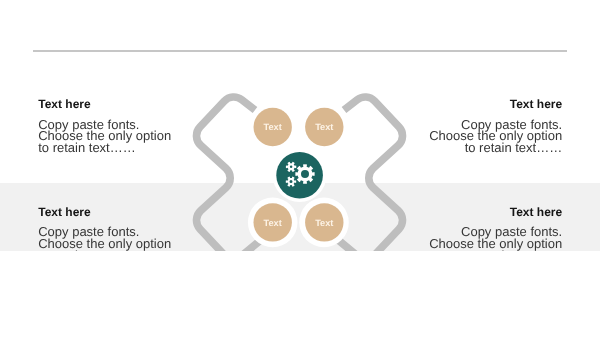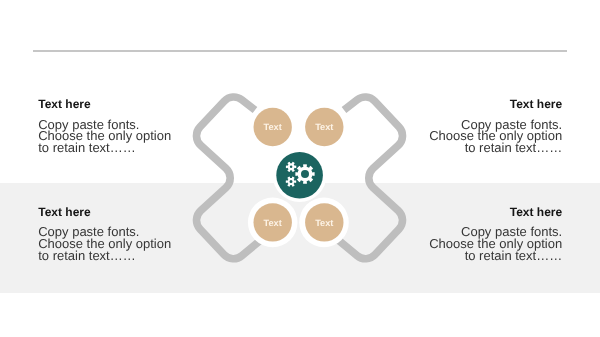--- a/index.html
+++ b/index.html
@@ -1,21 +1,21 @@
 <!DOCTYPE html>
 <html><head>
 <meta charset="utf-8">
 <title>Slide</title>
 <style>
   html,body{margin:0;padding:0;}
   body{width:600px;height:337px;background:#ffffff;overflow:hidden;
        font-family:"Liberation Sans",sans-serif;-webkit-font-smoothing:antialiased;
        text-rendering:geometricPrecision;}
   .blk,.foot{transform:translateZ(0);}
-  .slide{position:relative;width:600px;height:293px;background:#fff;overflow:hidden;}
+  .slide{position:relative;width:600px;height:251px;background:#fff;overflow:hidden;}
   .band{position:absolute;left:0;top:183px;width:600px;height:117px;background:#f1f1f1;}
   .rule{position:absolute;left:33.2px;top:50.2px;width:533.7px;height:1.5px;background:#c6c6c6;}
   .blk{position:absolute;width:146px;}
   .blk .t{font-size:12px;font-weight:bold;color:#161616;line-height:12px;}
   .blk .b{font-size:13px;color:#353535;line-height:11.9px;margin-top:8.4px;}
   #tl{left:38.2px;top:98.2px;text-align:left;}
   #bl{left:38.2px;top:205.8px;text-align:left;}
   #tr{left:416.2px;top:98.2px;text-align:right;}
   #br{left:416.2px;top:205.8px;text-align:right;}
   .diagram{position:absolute;left:0;top:0;width:600px;height:337px;}

